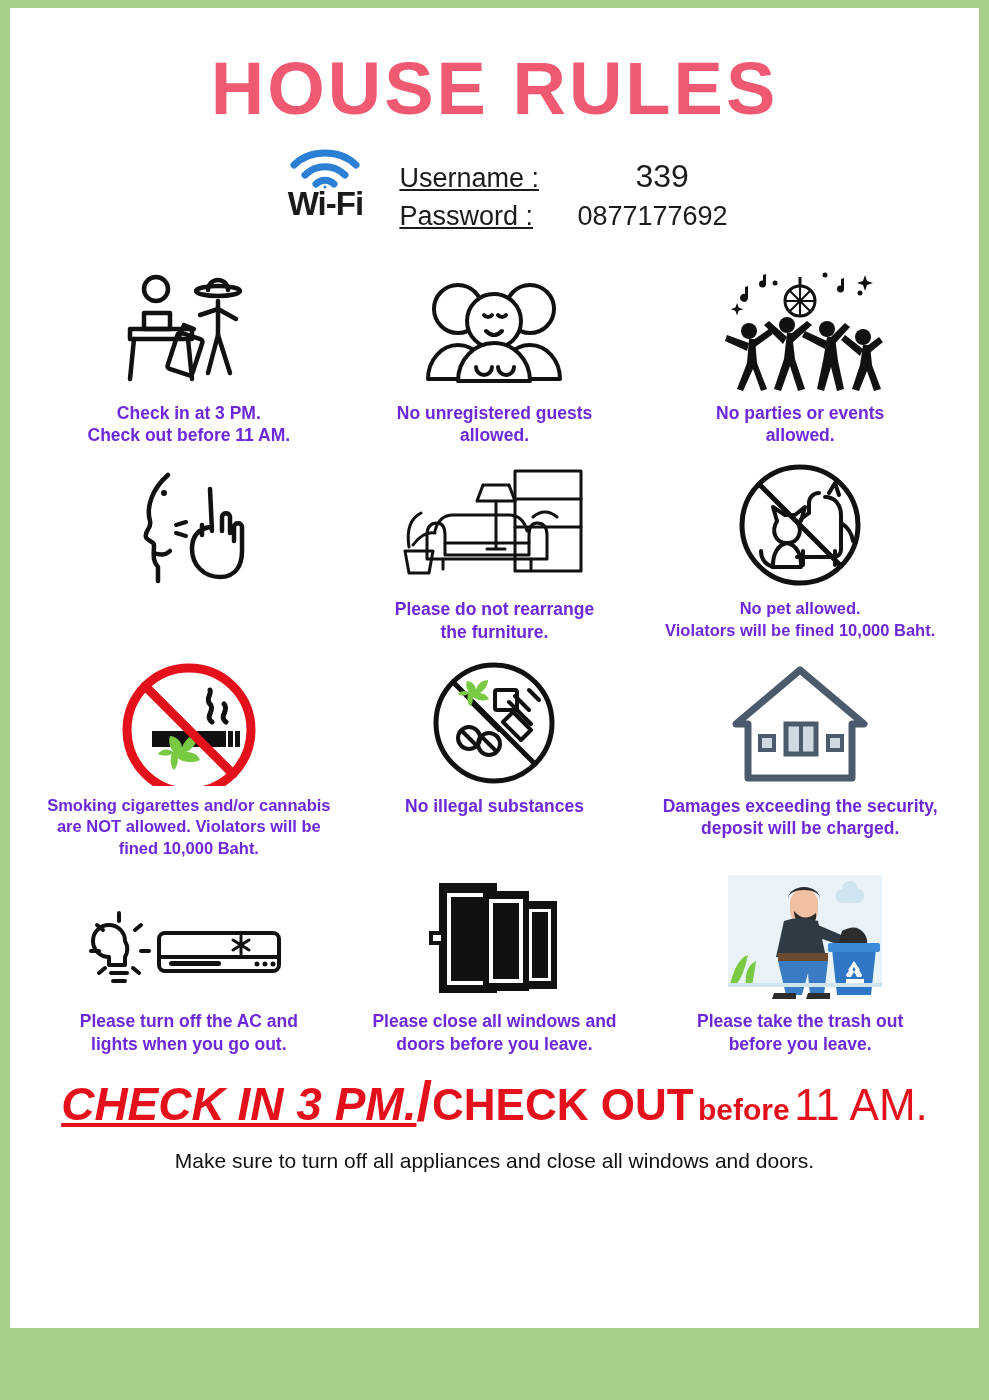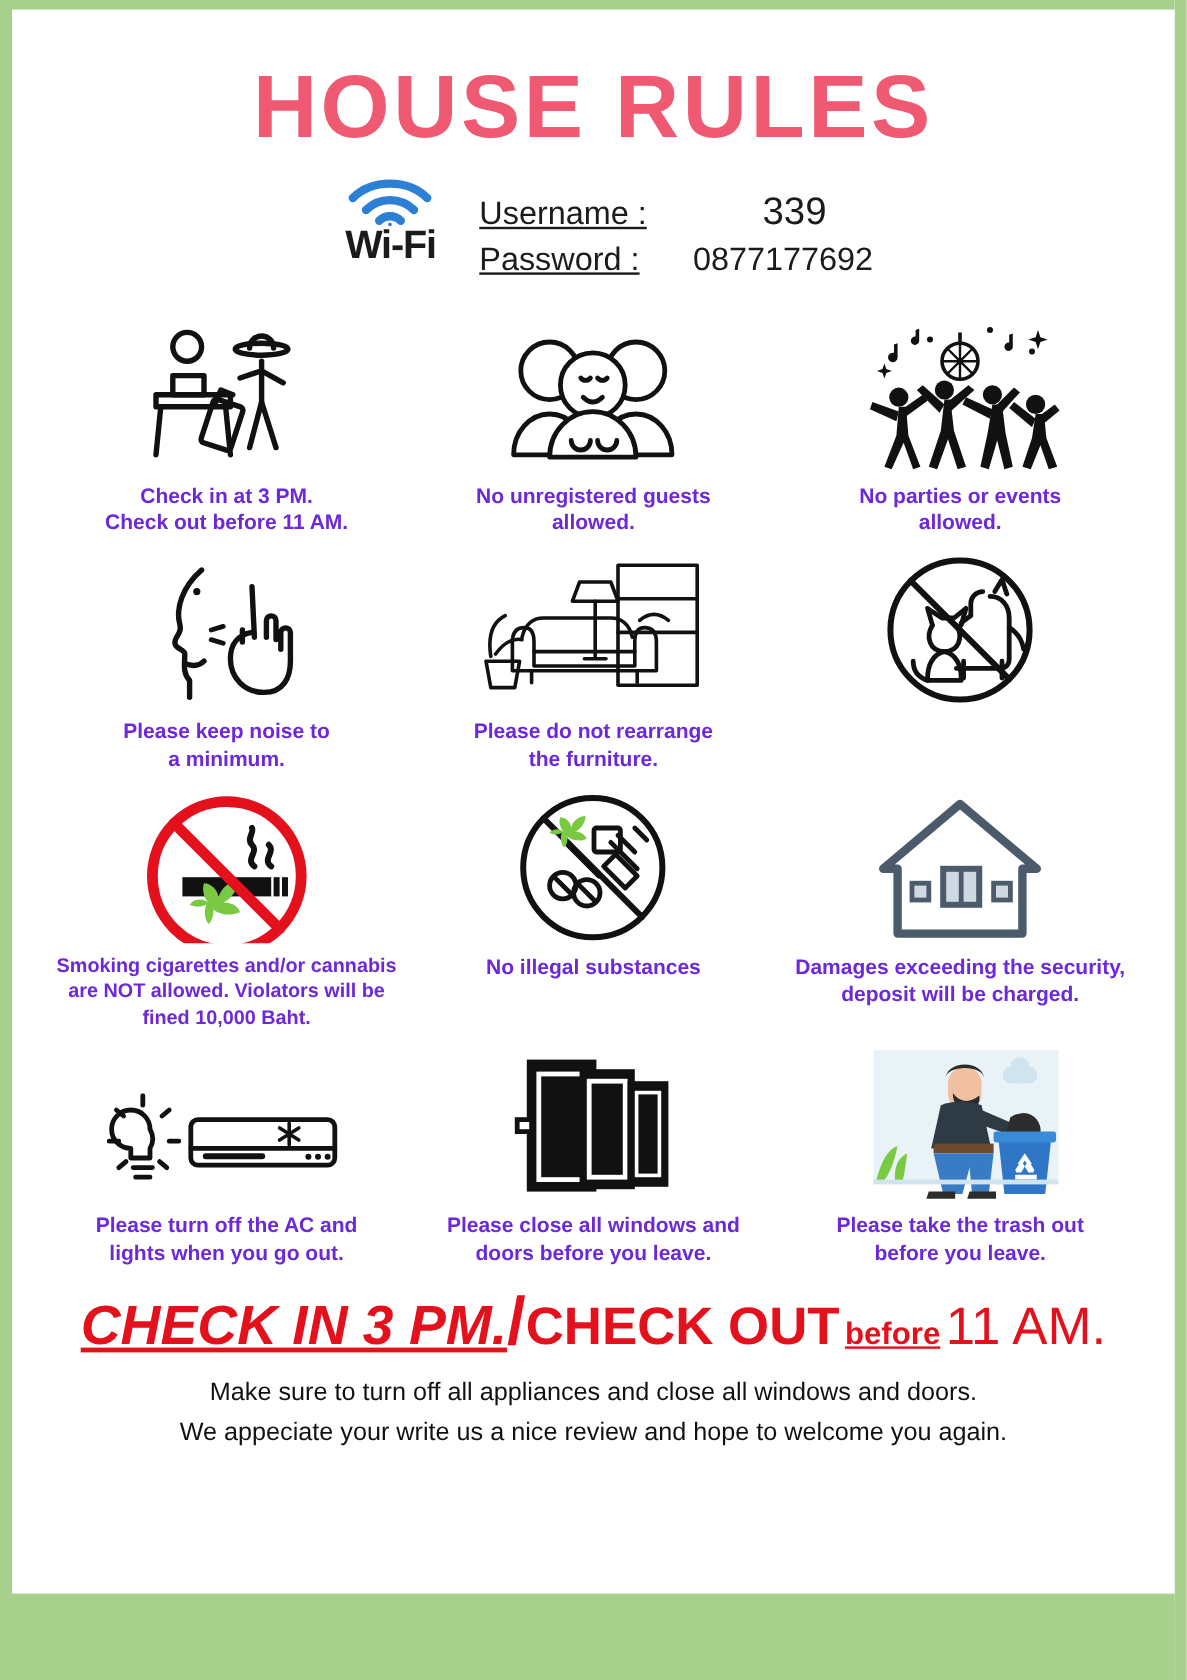--- a/index.html
+++ b/index.html
@@ -108,21 +108,21 @@
   .banner {
     margin-top: 14px;
     text-align: center;
     white-space: nowrap;
     color: #e4101b;
     line-height: 1;
   }
   .banner .b1 { font-size: 46px; font-weight: bold; font-style: italic; letter-spacing: 0px; text-decoration: underline; }
   .banner .slash { font-size: 56px; font-weight: bold; }
   .banner .b2 { font-size: 44px; font-weight: bold; }
-  .banner .small { font-size: 26px; font-weight: bold; text-decoration: underline; }
+  .banner .small { font-size: 30px; font-weight: bold; }
   .banner .b3 { font-size: 44px; font-weight: normal; }
 
   
   .footer {
     margin-top: 16px;
     text-align: center;
     font-size: 21px;
     color: #111;
     line-height: 1.55;
   }
@@ -268,22 +268,20 @@
             <circle cx="40" cy="24" r="3" fill="#111" stroke="none"></circle>
             <path d="M30 84 q10 4 16 -2"></path>
 
             <path d="M86 20 l2 42"></path>
             <path d="M86 58 c-12 2 -18 10 -18 22 c0 16 12 28 28 28 c16 0 22 -12 22 -26 l0 -24 c0 -5 -8 -5 -8 0 l0 14 M98 62 l0 -14 c0 -5 8 -5 8 0 l0 16 M78 66 l0 -10"></path>
 
             <path d="M52 56 l10 -3 M52 64 l10 3" stroke-width="4"></path>
           </g>
         </svg>
       </div>
-      <div class="caption">Please keep noise to
-a minimum.</div>
     </div>
 
     <div class="cell">
       <div class="icon-box">
         <svg width="190" height="124" viewBox="0 0 190 124">
           <g stroke="#111" stroke-width="3" fill="none" stroke-linecap="round" stroke-linejoin="round">
 
             <rect x="116" y="6" width="66" height="100"></rect>
             <path d="M116 34 h66 M116 62 h66"></path>
             <path d="M134 52 q12 -10 24 0"></path>
@@ -322,20 +320,22 @@
 
             <g stroke-width="4">
               <path d="M44 58 l-4 -14 l12 8 l10 0 l10 -8 l-4 14"></path>
               <path d="M44 58 c-6 10 -2 22 10 22 c12 0 16 -12 10 -22"></path>
               <path d="M54 80 c-10 2 -14 12 -14 22 l0 2 l28 0 l0 -2 c0 -10 -4 -20 -14 -22z"></path>
               <path d="M40 104 q-12 -4 -12 -16"></path>
             </g>
           </g>
         </svg>
       </div>
+      <div class="caption small">No pet allowed.
+Violators will be fined 10,000 Baht.</div>
     </div>
 
     <div class="cell">
       <div class="icon-box">
         <svg width="146" height="128" viewBox="0 0 146 128">
           <g>
 
             <rect x="36" y="73" width="58" height="16" fill="#111"></rect>
             <rect x="94" y="73" width="16" height="16" fill="#111"></rect>
             <rect x="112" y="73" width="5" height="16" fill="#111"></rect>
@@ -497,17 +497,16 @@
   </div>
 
   <div class="banner">
     <span class="b1">CHECK IN 3 PM.</span><span class="slash">/</span><span class="b2">CHECK OUT</span>
     <span class="small">before</span>
     <span class="b3">11 AM.</span>
   </div>
 
   <div class="footer">
     <div>Make sure to turn off all appliances and close all windows and doors.</div>
-    <div>We appeciate your write us a nice review and hope to welcome you again.</div>
   </div>
 
   <div class="bottom-strip"></div>
 </div>
 
 </body></html>

